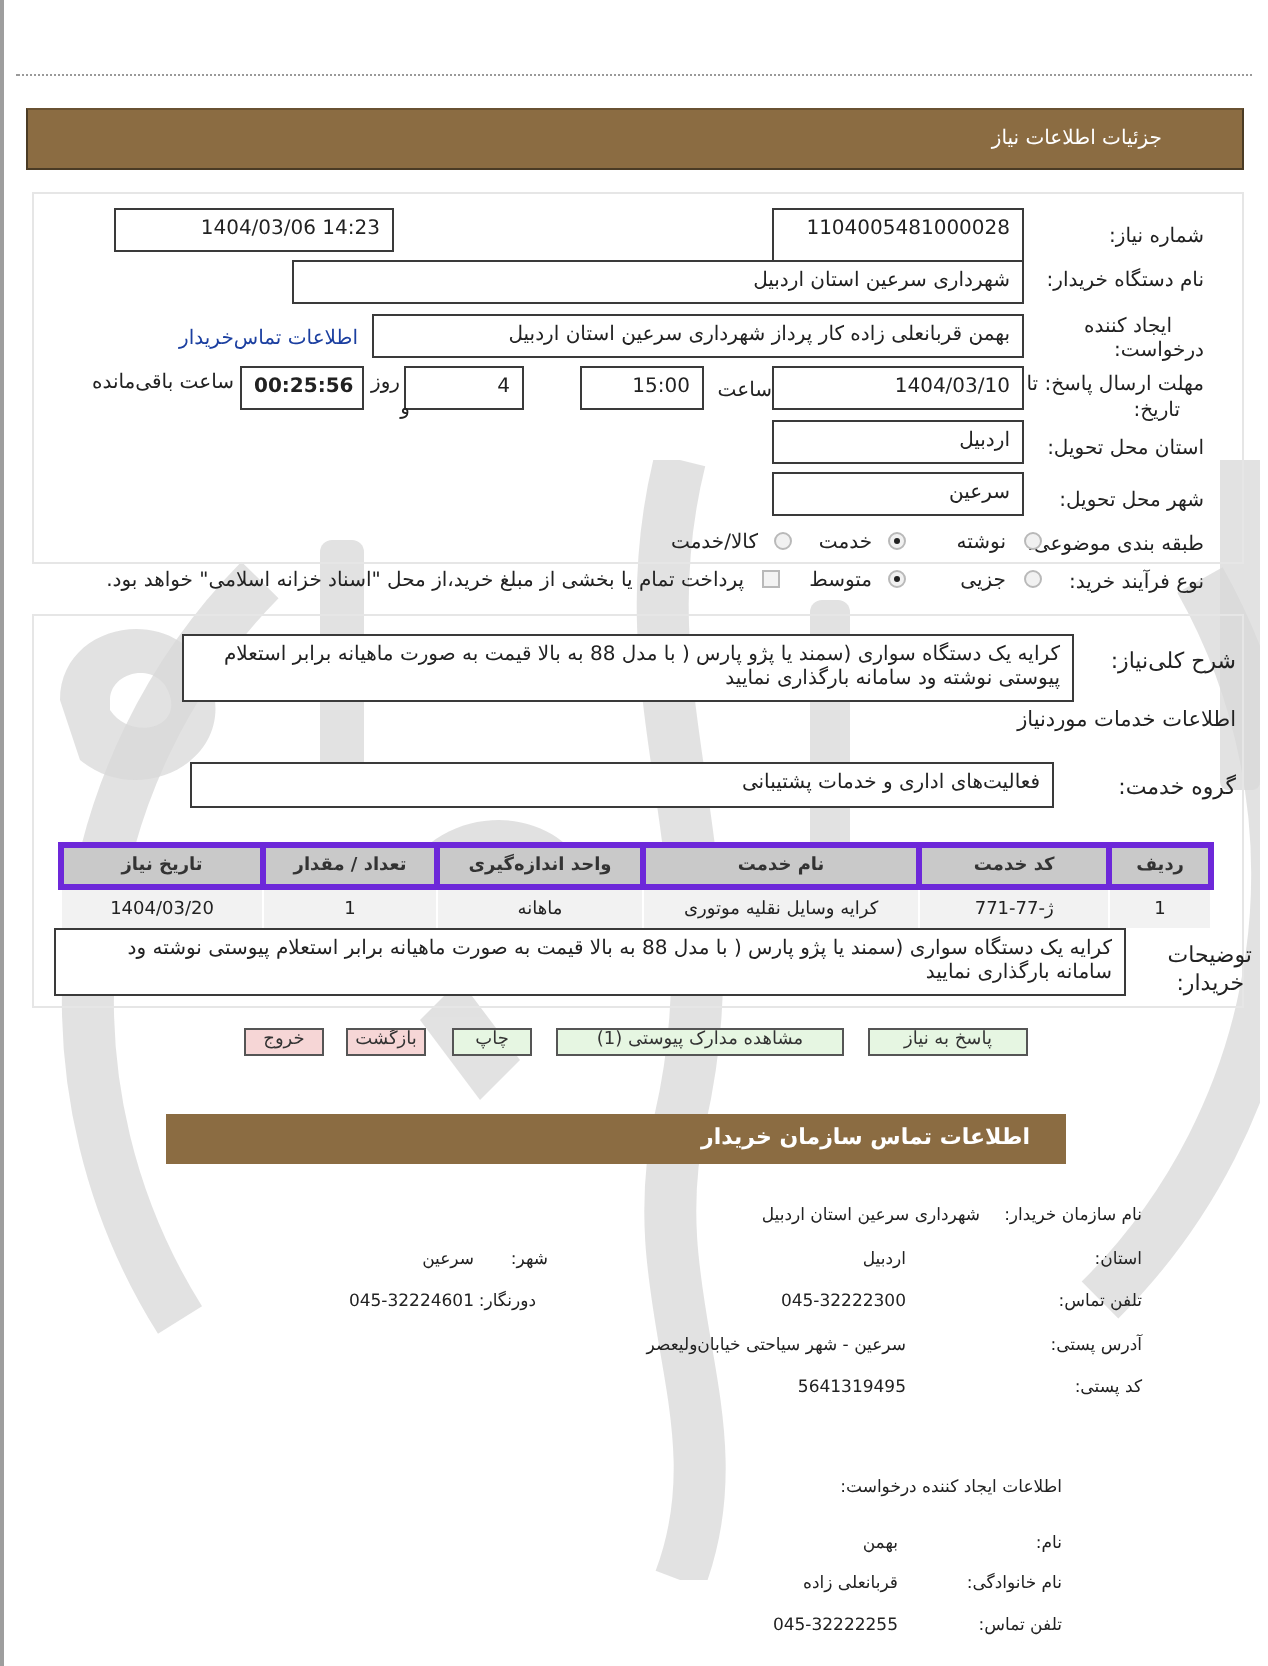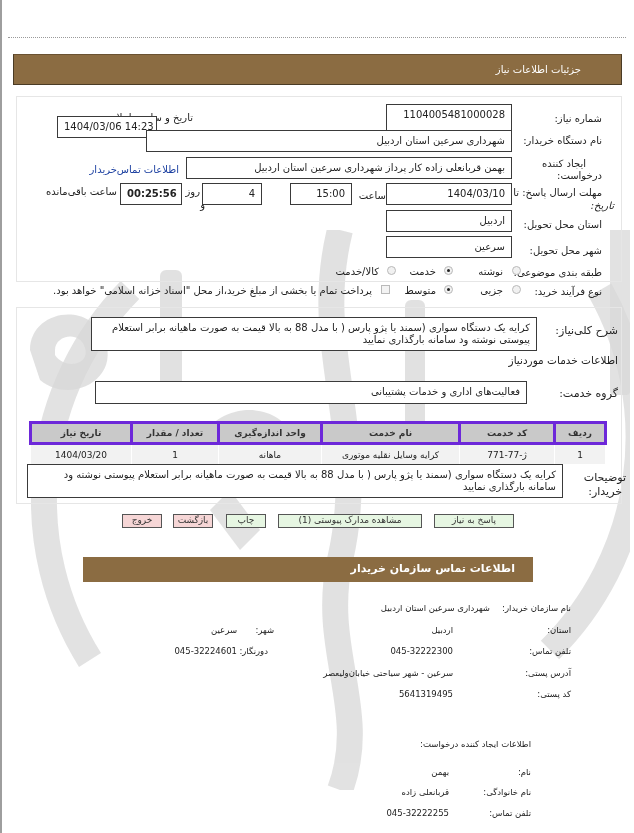--- a/index.html
+++ b/index.html
@@ -71,32 +71,32 @@
 <div class="bar bar1" style="width:609px;">
   <span class="bar-title">جزئیات اطلاعات نیاز</span>
 </div>
 
 <div class="panel" style="left:16px; top:96px; width:606px; height:186px;"></div>
 
 <span class="lbl" style="right:32px; top:113px;">شماره نیاز:</span>
 <div class="box ltr" style="left:386px; top:104px; width:126px; height:34px;">1104005481000028</div>
 
 <span class="lbl" style="right:441px; top:112px;">تاریخ و ساعت اعلان عمومی:</span>
-<div class="box ltr" style="left:57px; top:116px; width:100px; height:22px;">1404/03/06 14:23</div>
+<div class="box ltr" style="left:57px; top:104px; width:140px; height:22px;">1404/03/06 14:23</div>
 
 <span class="lbl" style="right:32px; top:135px;">نام دستگاه خریدار:</span>
 <div class="box rtl" style="left:146px; top:130px; width:366px; height:22px;">شهرداری سرعین استان اردبیل</div>
 
 <span class="lbl" style="right:48px; top:158px;">ایجاد کننده</span>
 <span class="lbl" style="right:32px; top:170px;">درخواست:</span>
 <div class="box rtl" style="left:186px; top:157px; width:326px; height:22px;">بهمن قربانعلی زاده کار پرداز شهرداری سرعین استان اردبیل</div>
 <span class="lbl link" style="right:455px; top:164px; cursor:pointer;">اطلاعات تماس‌خریدار</span>
 
 <span class="lbl" style="right:32px; top:187px;">مهلت ارسال پاسخ: تا</span>
-<span class="lbl" style="right:20px; top:200px;font-style:italic;">تاریخ:</span>
+<span class="lbl" style="right:44px; top:200px;">تاریخ:</span>
 <div class="box ltr" style="left:386px; top:183px; width:126px; height:22px;">1404/03/10</div>
 <span class="lbl" style="right:248px; top:190px;">ساعت</span>
 <div class="box ltr" style="left:290px; top:183px; width:62px; height:22px;">15:00</div>
 <div class="box ltr" style="left:202px; top:183px; width:60px; height:22px;">4</div>
 <span class="lbl" style="right:434px; top:186px;">روز</span>
 <span class="lbl" style="right:429px; top:199px;">و</span>
 <div class="box ltr" style="left:120px; top:183px; width:62px; height:22px;font-weight:bold;">00:25:56</div>
 <span class="lbl" style="right:517px; top:186px;">ساعت باقی‌مانده</span>
 
 <span class="lbl" style="right:32px; top:219px;">استان محل تحویل:</span>

